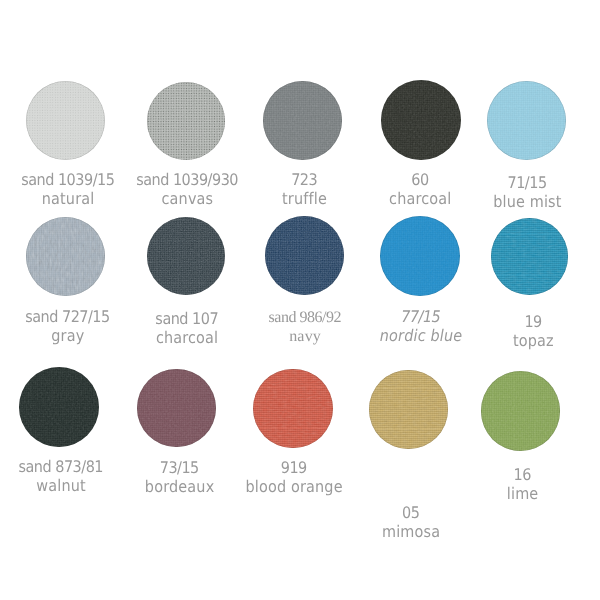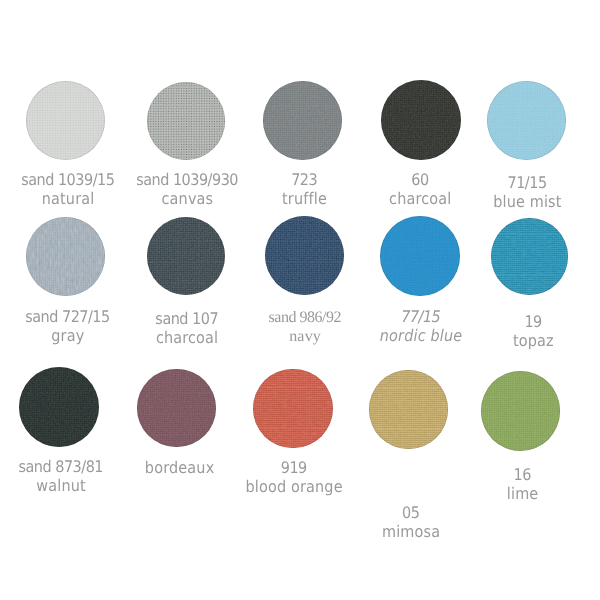--- a/index.html
+++ b/index.html
@@ -202,20 +202,21 @@
     </div>
   </div>
   <div class="swatch-cell">
     <div class="swatch-disc" style="left: 137.35px; top: 368.75px; width: 78.7px; height: 78.7px; background: rgb(124, 82, 92);">
       <div class="weave" style="background-image: repeating-linear-gradient(0deg, rgba(0, 0, 0, 0.03) 0px, rgba(0, 0, 0, 0.03) 1px, rgba(255, 255, 255, 0.027) 1px, rgba(255, 255, 255, 0.027) 2.1px), repeating-linear-gradient(90deg, rgba(0, 0, 0, 0.027) 0px, rgba(0, 0, 0, 0.027) 1px, rgba(255, 255, 255, 0.024) 1px, rgba(255, 255, 255, 0.024) 2.1px); background-size: auto; background-position: 0px 0px; opacity: 0.8;"></div>
       <svg class="grain" width="78.7" height="78.7" style="opacity: 0.8;">
           <rect width="78.7" height="78.7" filter="url(#nz-plain)"></rect>
         </svg>
     </div>
     <div class="swatch-caption" style="left: 89.5px; top: 457.6px; width: 180px;">
+      <span class="cap-line cap-code">73/15</span>
       <span class="cap-line cap-name">bordeaux</span>
     </div>
   </div>
   <div class="swatch-cell">
     <div class="swatch-disc" style="left: 253.3px; top: 368.6px; width: 79.4px; height: 79.4px; background: rgb(216, 87, 66);">
       <div class="weave" style="background-image: repeating-linear-gradient(0deg, rgba(0, 0, 0, 0.075) 0px, rgba(0, 0, 0, 0.075) 1px, rgba(255, 255, 255, 0.055) 1px, rgba(255, 255, 255, 0.055) 2.05px), repeating-linear-gradient(90deg, rgba(0, 0, 0, 0.024) 0px, rgba(0, 0, 0, 0.024) 1px, rgba(255, 255, 255, 0.02) 1px, rgba(255, 255, 255, 0.02) 2.1px); background-size: auto; background-position: 0px 0px; opacity: 1;"></div>
       <svg class="grain" width="79.4" height="79.4" style="opacity: 1;">
           <rect width="79.4" height="79.4" filter="url(#nz-rib)"></rect>
         </svg>
     </div>

